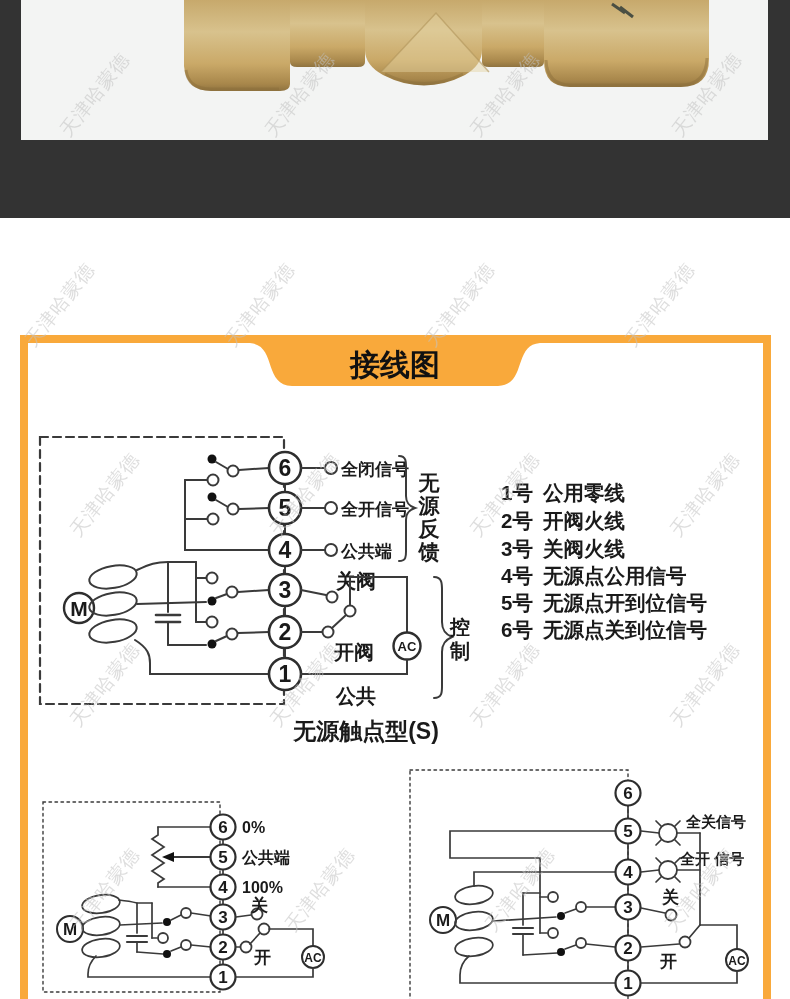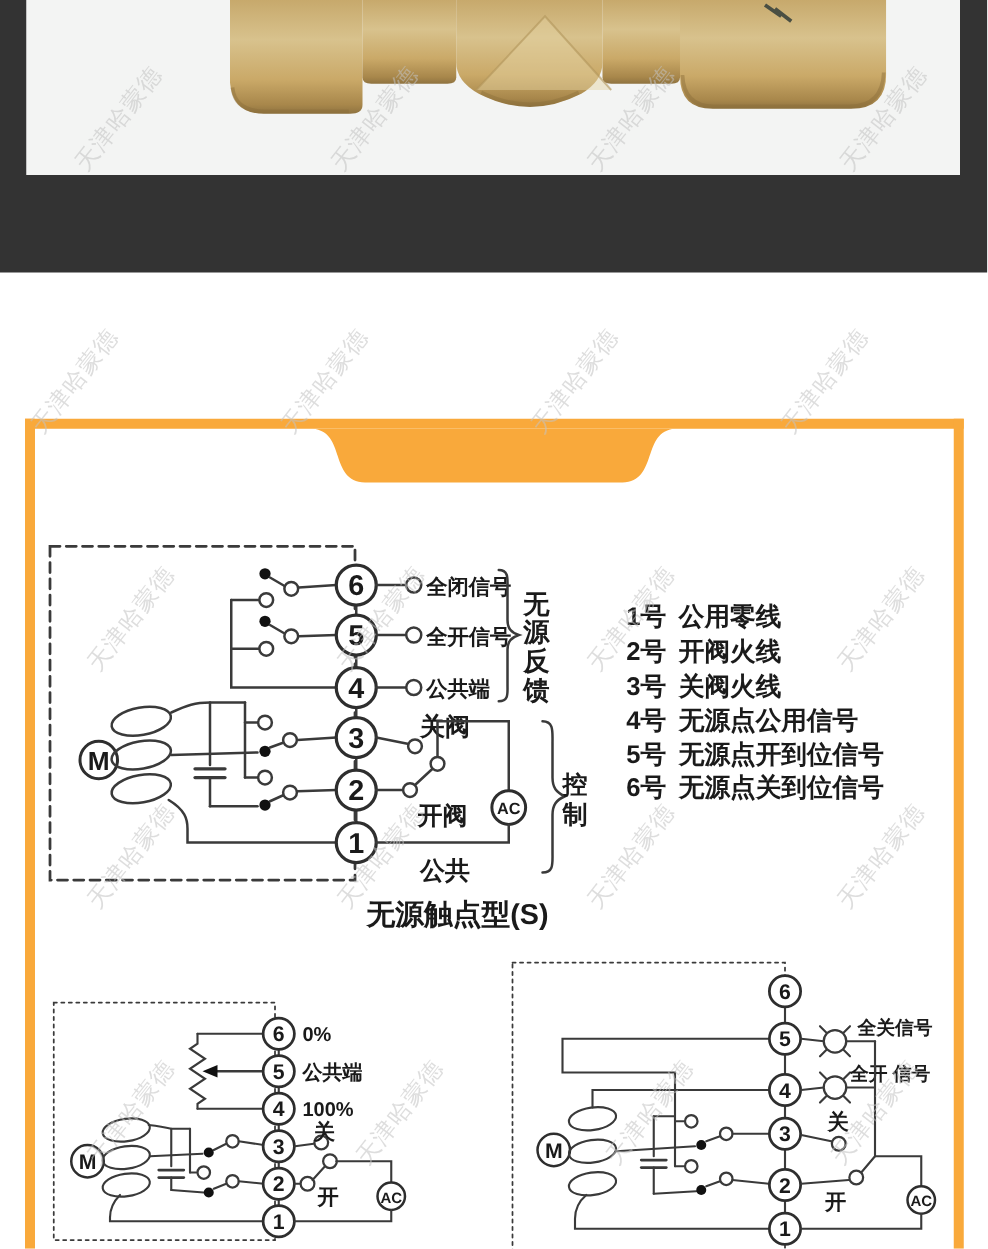--- a/index.html
+++ b/index.html
@@ -65,20 +65,21 @@
         <path d="M428,4 L441,13 M436,7 L449,17" stroke="#4a4f43" stroke-width="3"></path>
       </svg>
     </div>
   </div>
 
   <div class="wiring-box">
 
     <svg class="tab-svg" width="735" height="44" viewBox="0 0 735 44">
       <path d="M222,0 C249,2 235,42 264,43 L470,43 C499,42 485,2 512,0 Z" fill="#F9A93B"></path>
     </svg>
+    <div class="tab-title">接线图</div>
 
     <svg class="main-svg" width="735" height="614" viewBox="28 385 735 614">
 
       <g stroke-linecap="round">
         <rect x="40" y="437" width="244" height="267" class="wire" stroke-width="2.2" stroke-dasharray="8 5"></rect>
 
         <g>
           <circle cx="79" cy="608" r="15" class="term" stroke-width="2.4"></circle>
           <text x="79" y="616" font-size="21" class="tnum">M</text>
           <ellipse cx="113" cy="577" rx="24" ry="11" class="wire" stroke-width="2" transform="rotate(-10 113 577)"></ellipse>

